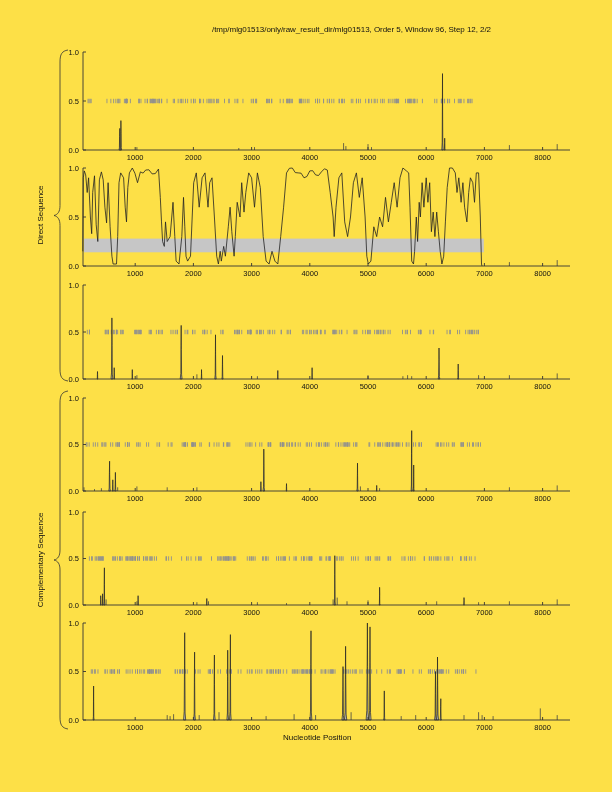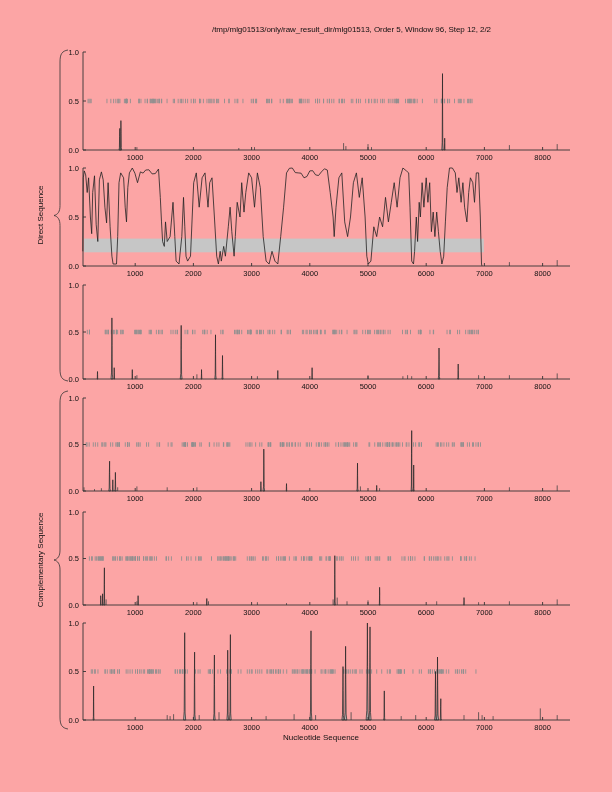--- a/index.html
+++ b/index.html
@@ -1,16 +1,16 @@
 <!DOCTYPE html>
 <html><head>
 <meta charset="utf-8">
 <style>
   html,body{margin:0;padding:0;background:#fff;}
-  .page{position:relative;width:612px;height:792px;background:#fca5a5;
+  .page{position:relative;width:612px;height:792px;background:#fde047;
         font-family:"Liberation Sans",sans-serif;color:#111;overflow:hidden;}
   .lbl{position:absolute;white-space:nowrap;}
   .title{left:212px;top:25px;font-size:8px;letter-spacing:-0.05px;}
   .xaxis-title{left:283px;top:733px;font-size:8px;}
   .grouplbl{font-size:8px;transform:translate(-50%,-50%) rotate(-90deg);}
   #fig{position:absolute;left:0;top:0;}
 </style>
 </head>
 <body>
 
@@ -1236,14 +1236,14 @@
         <line x1="484.40000000000003" y1="720" x2="484.40000000000003" y2="717" stroke="#333333" stroke-width="0.9"></line>
         <text x="484.40000000000003" y="729.5" text-anchor="middle" font-size="7.5" font-family="&quot;Liberation Sans&quot;, sans-serif" fill="#111111">7000</text>
         <line x1="542.6" y1="720" x2="542.6" y2="717" stroke="#333333" stroke-width="0.9"></line>
         <text x="542.6" y="729.5" text-anchor="middle" font-size="7.5" font-family="&quot;Liberation Sans&quot;, sans-serif" fill="#111111">8000</text>
       </g>
       <path d="M68 50C62 51 60 54 60 62L60 205.5C60 211.5 58 214.5 54 215.5C58 216.5 60 219.5 60 225.5L60 369C60 377 62 380 68 381" fill="none" stroke="#333" stroke-width="0.8"></path>
       <path d="M68 391C62 392 60 395 60 403L60 550C60 556 58 559 54 560C58 561 60 564 60 570L60 717C60 725 62 728 68 729" fill="none" stroke="#333" stroke-width="0.8"></path>
     </svg>
   <div class="lbl grouplbl" style="left:40px;top:215px;">Direct Sequence</div>
   <div class="lbl grouplbl" style="left:40px;top:560px;">Complementary Sequence</div>
-  <div class="lbl xaxis-title">Nucleotide Sequence</div>
+  <div class="lbl xaxis-title">Nucleotide Position</div>
 </div>
 
 </body></html>

